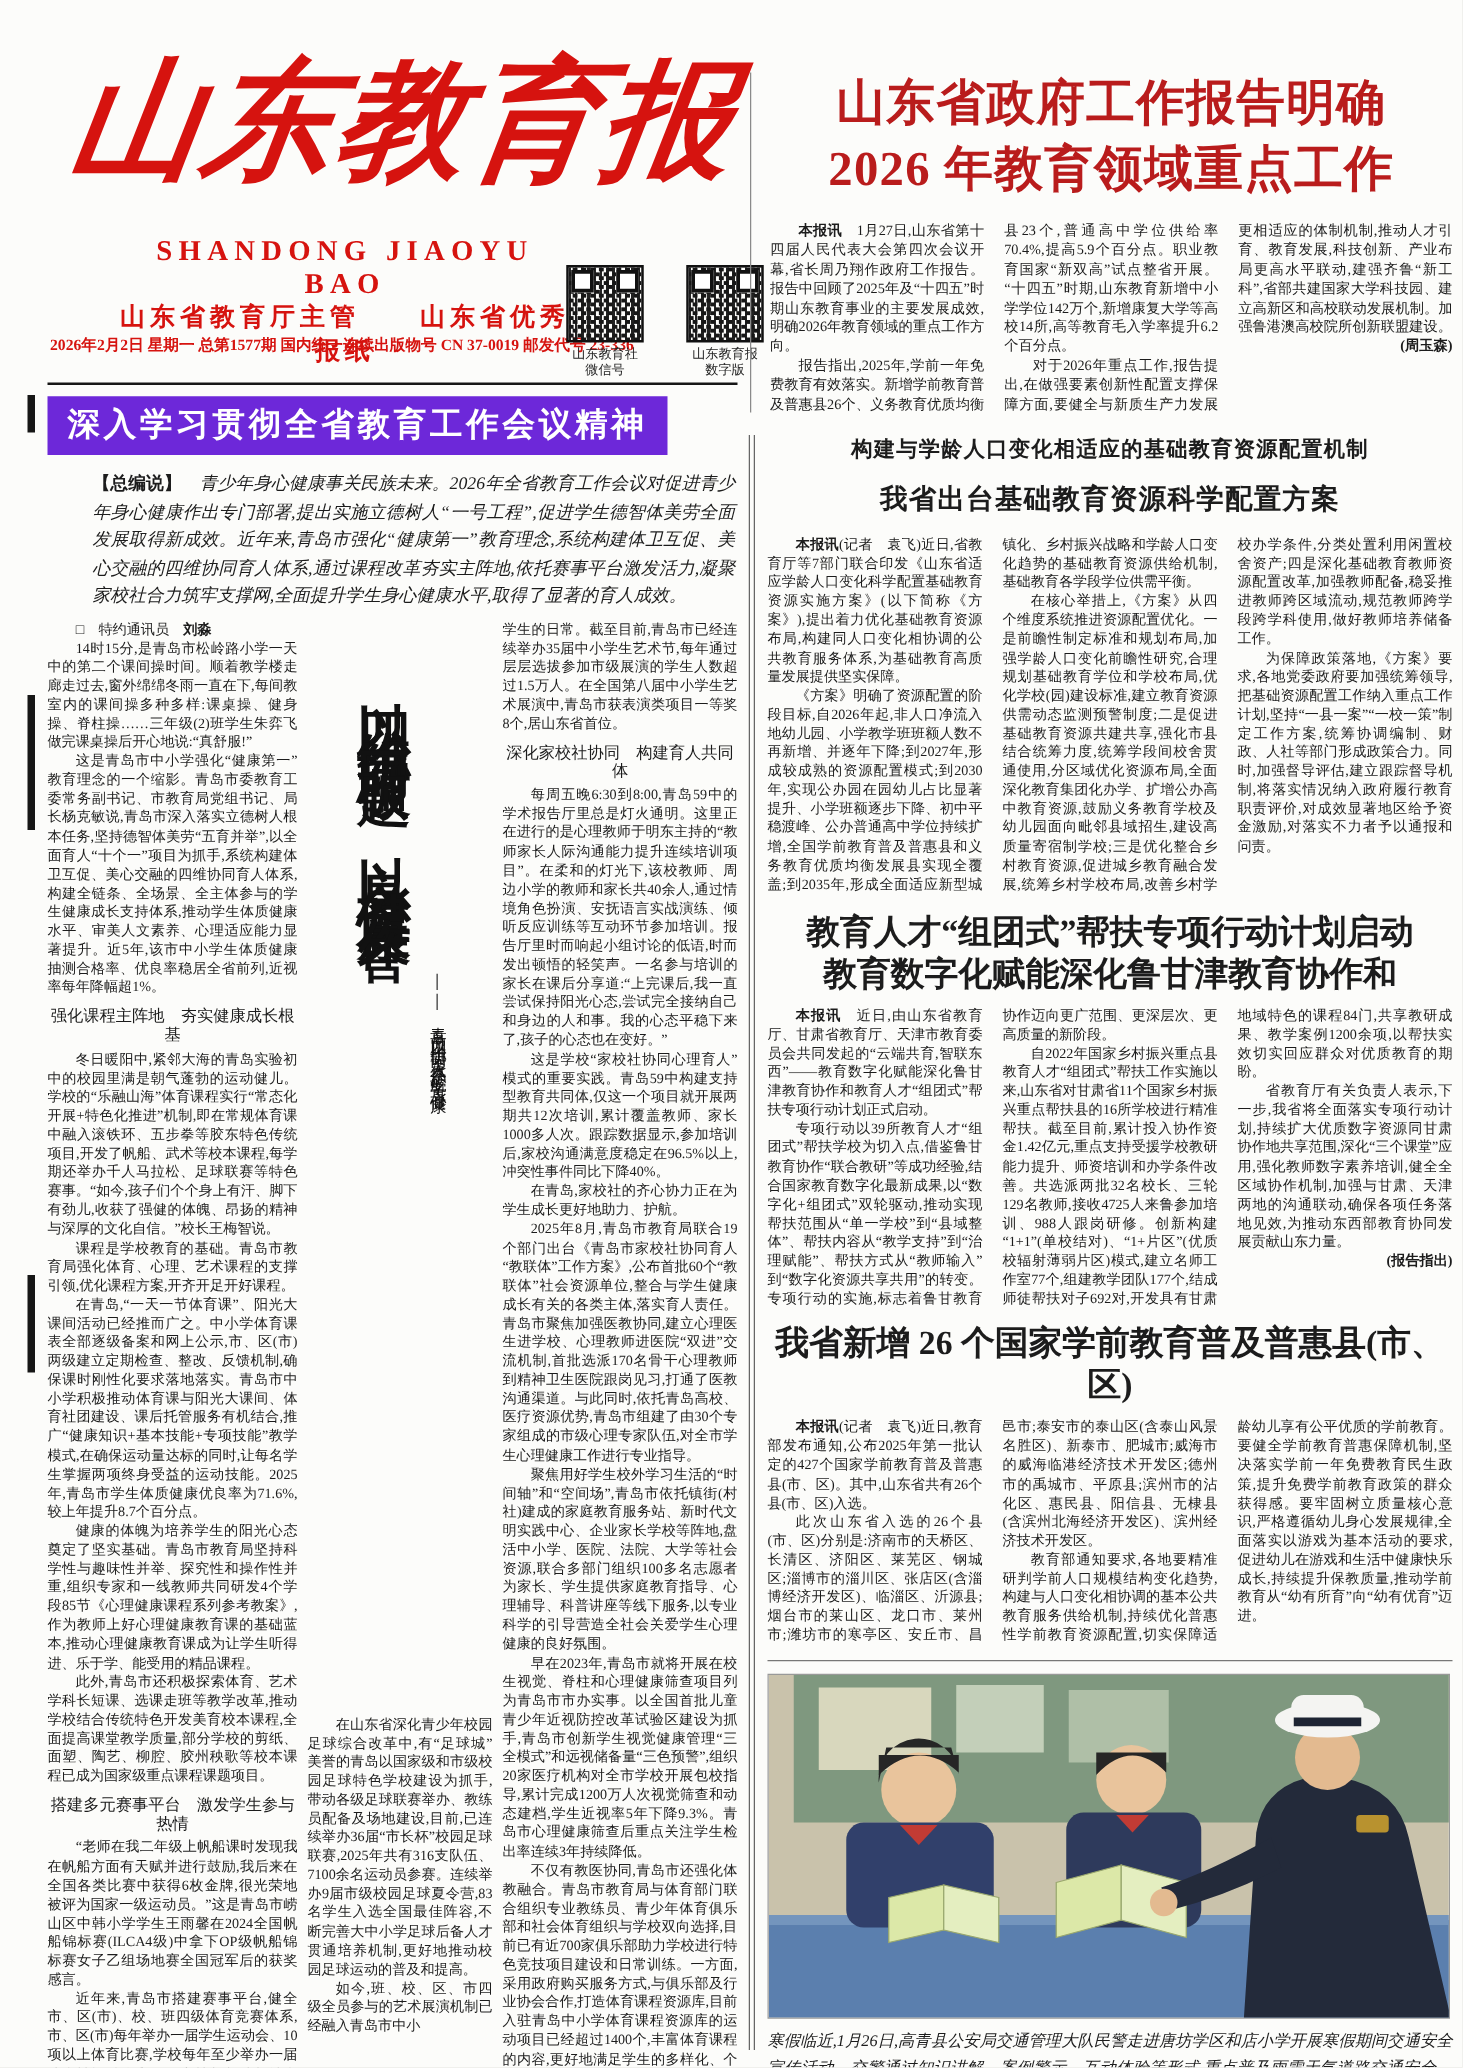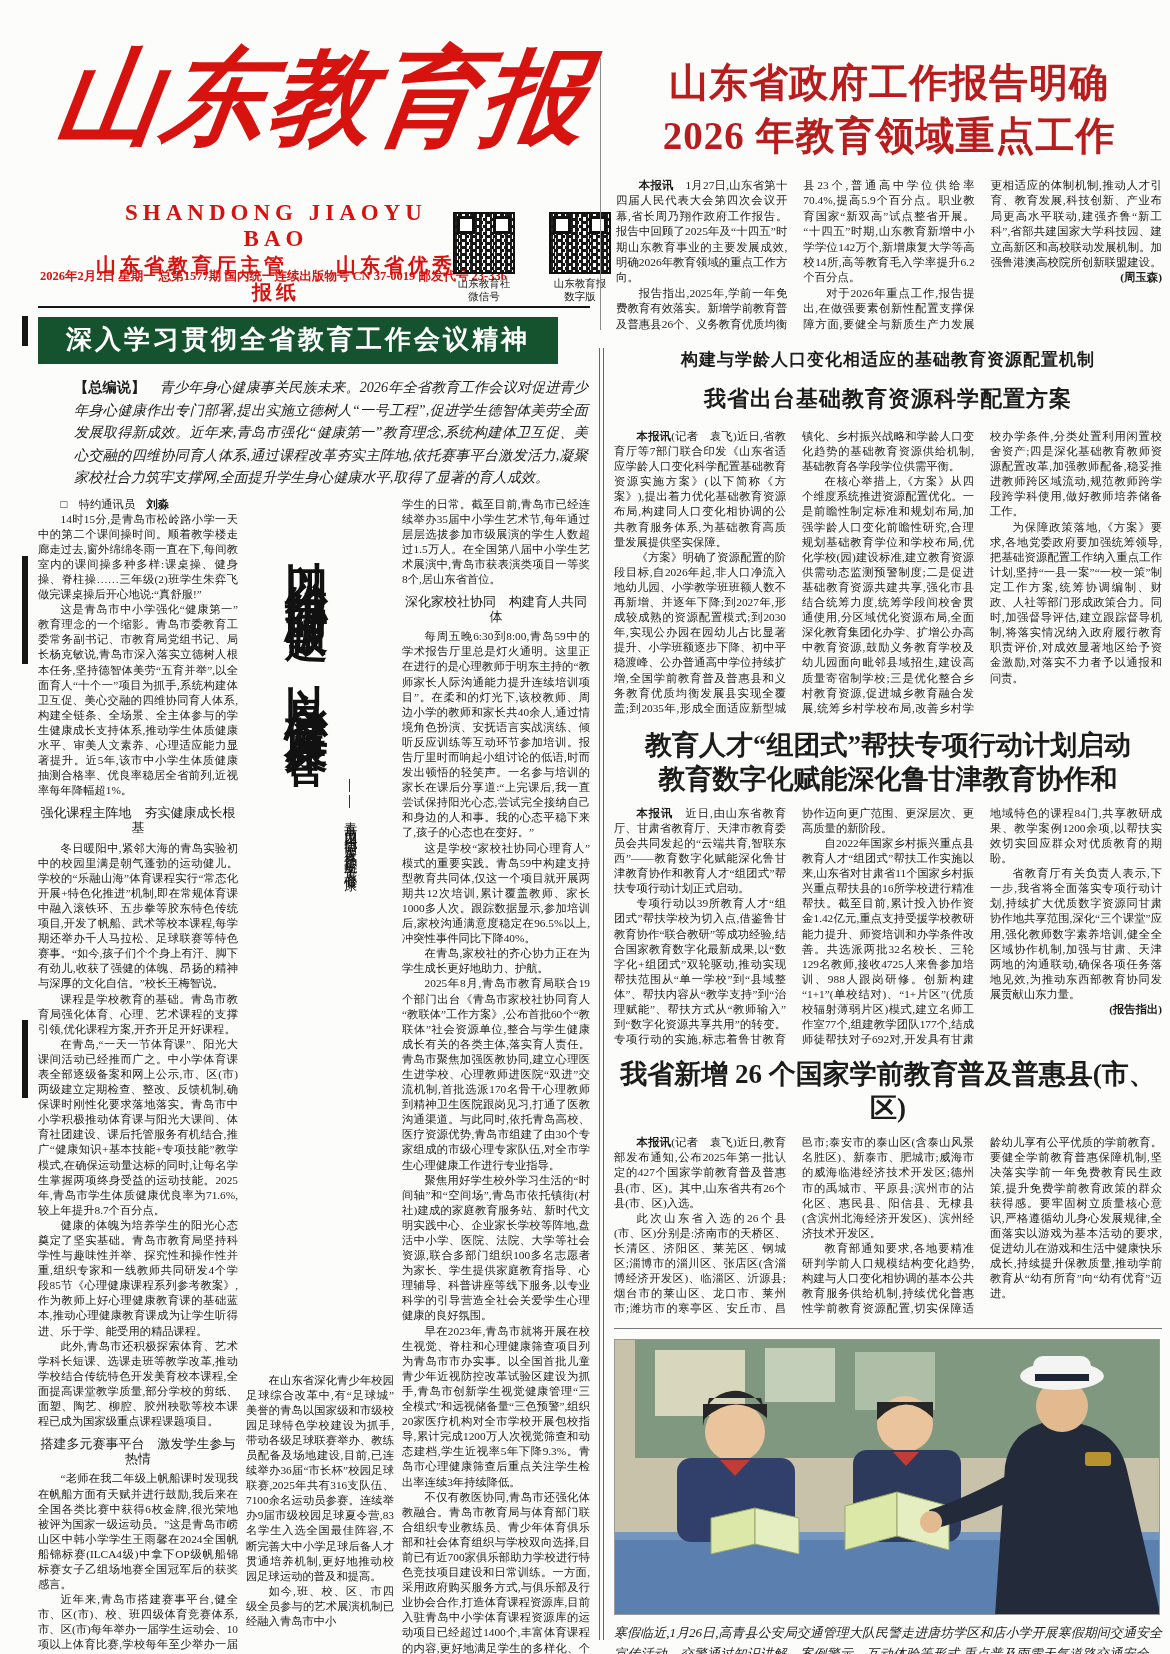--- a/index.html
+++ b/index.html
@@ -2,21 +2,21 @@
 <html lang="zh"><head>
 <meta charset="utf-8">
 <style>
   html,body{margin:0;padding:0;background:#e8e8e4;}
   .page{position:relative;width:1170px;height:1654px;margin:0 auto;background:#fcfcfa;
         overflow:hidden;color:#1c1c1c;font-family:"Liberation Serif","DejaVu Serif",serif;}
   
   .brand{position:absolute;left:58px;top:30px;width:540px;font-size:104px;line-height:1.3;
          font-weight:bold;font-style:italic;color:#d6130f;transform:skewX(-8deg);
          letter-spacing:2px;white-space:nowrap;}
-  .mast-sub{position:absolute;left:96px;top:200px;width:360px;text-align:center;color:#d6130f;}
+  .mast-sub{position:absolute;left:96px;top:188px;width:360px;text-align:center;color:#d6130f;}
   .pinyin{font-size:23px;font-weight:bold;letter-spacing:5px;}
   .supervisor{font-size:20px;font-weight:bold;letter-spacing:4px;margin-top:0;font-family:Liberation Mono, monospace;}
   .dateline{position:absolute;left:40px;top:268px;width:420px;font-size:12.5px;font-weight:bold;
             color:#d6130f;white-space:nowrap;letter-spacing:0;}
   .qr-group{position:absolute;left:452px;top:212px;display:flex;gap:32px;}
   .qr-item{width:64px;text-align:center;}
   .qr{width:58px;height:58px;margin:0 auto;border:2px solid #111;position:relative;
       background:
         conic-gradient(#161616 25%,transparent 0 50%,#161616 0 75%,transparent 0) 0 0/7px 7px,
         repeating-linear-gradient(90deg,#222 0 2px,transparent 2px 5px);}
@@ -29,22 +29,22 @@
   .top-art{position:absolute;left:616px;top:56px;width:546px;}
   .top-head{color:#b91c1c;font-weight:bold;font-size:39px;line-height:53px;text-align:center;
             font-family:"Liberation Serif","DejaVu Serif",serif;letter-spacing:1px;}
   .top-body{margin-top:16px;columns:3;column-gap:16px;font-size:11.4px;line-height:15.4px;
             text-align:justify;}
   p.np{margin:0;text-indent:2em;}
   .byline-r{margin:0;text-align:right;font-weight:bold;}
   
   .left-region{position:absolute;left:38px;top:306px;width:552px;border-top:2.5px solid #161616;
                padding-top:9px;}
-  .banner{display:inline-block;background:#14532d;color:#fff;font-family:"Liberation Sans","DejaVu Sans",sans-serif;
-          font-weight:bold;font-size:26px;letter-spacing:3px;padding:5px 28px 7px;}
+  .banner{display:inline-block;background:#6d28d9;color:#fff;font-family:"Liberation Sans","DejaVu Sans",sans-serif;
+          font-weight:bold;font-size:26px;letter-spacing:3px;padding:5px 16px 7px;}
   .ednote{margin:12px 2px 8px 36px;font-size:14.2px;line-height:22.5px;text-align:justify;font-style:italic;}
   .ednote b{font-style:normal;}
   .feature{display:flex;gap:8px;margin-top:4px;}
   .fcol{font-size:11.3px;line-height:15.1px;text-align:justify;}
   .fc1{width:200px;} .fcm{width:148px;} .fc3{width:188px;}
   .fbyline{text-indent:2em;margin:2px 0 4px;}
   .subhead{font-family:"Liberation Sans","DejaVu Sans",sans-serif;font-weight:normal;font-size:13px;
            text-align:center;margin:7px 0 5px;letter-spacing:0;}
   .vhead-wrap{height:828px;display:flex;justify-content:center;align-items:flex-start;gap:12px;
               margin:30px 0 18px;}

